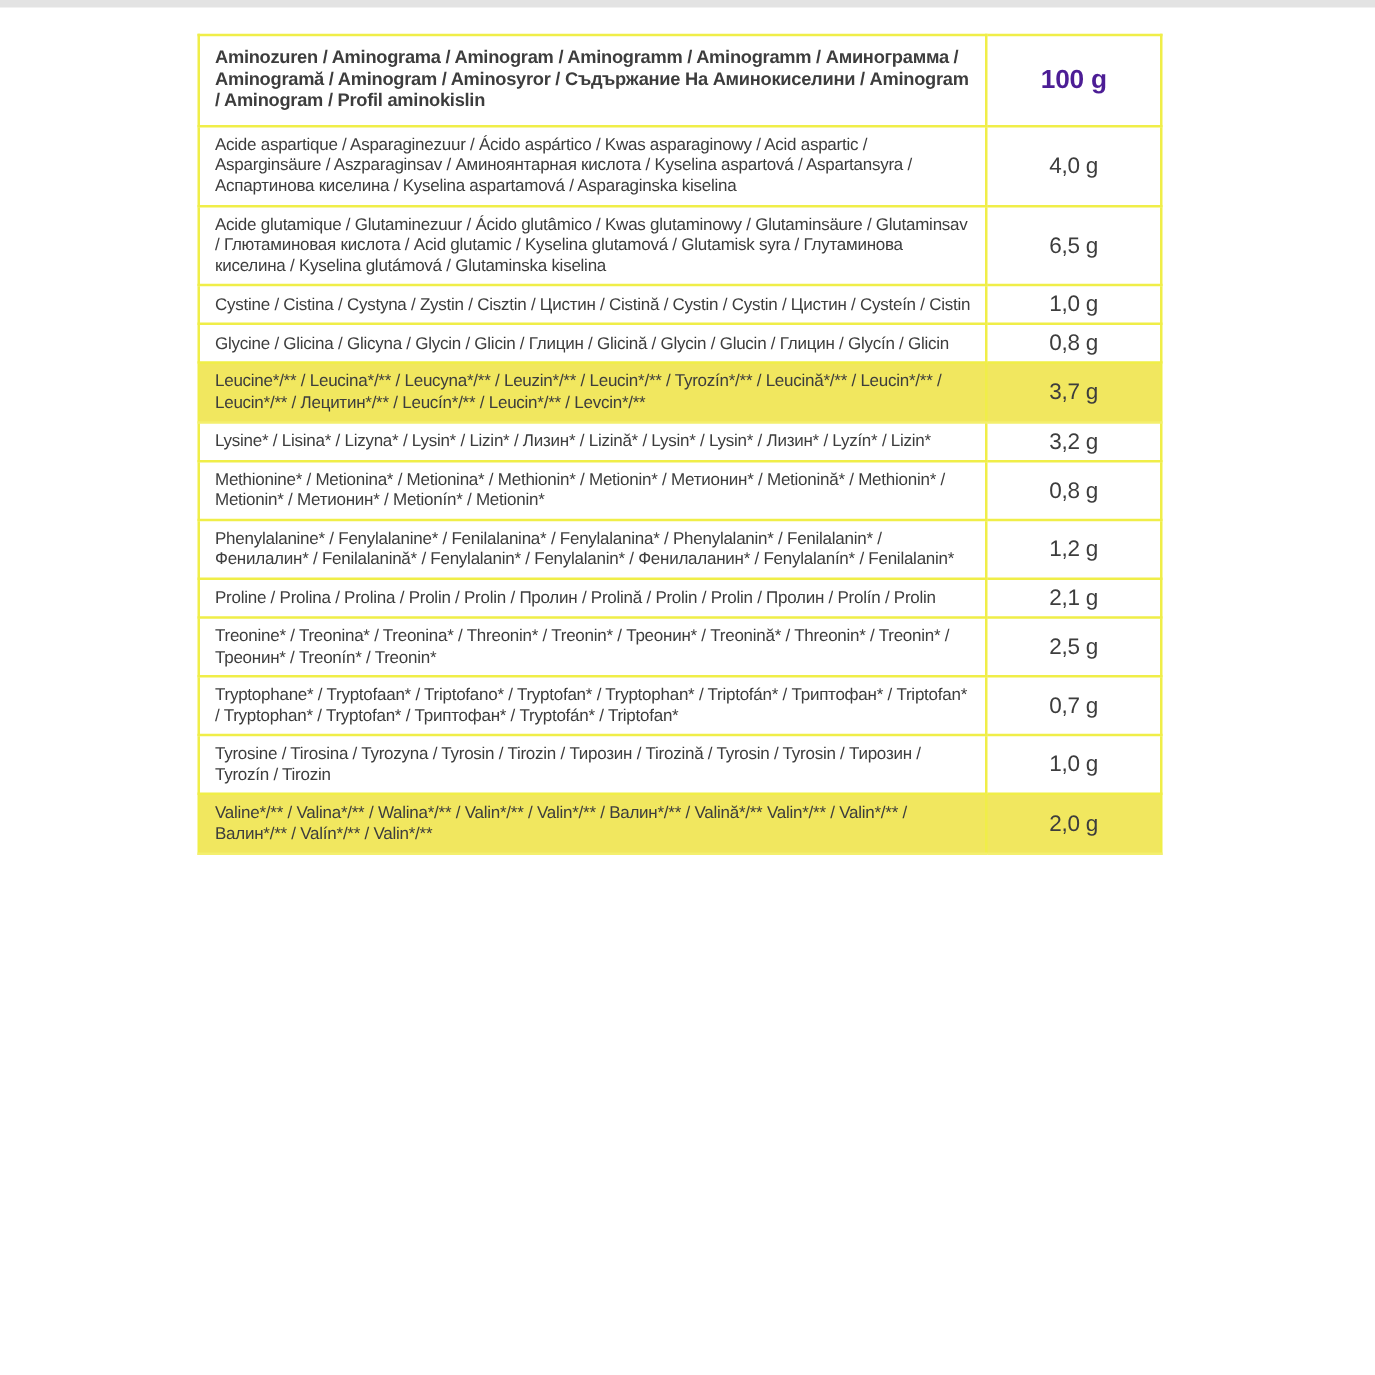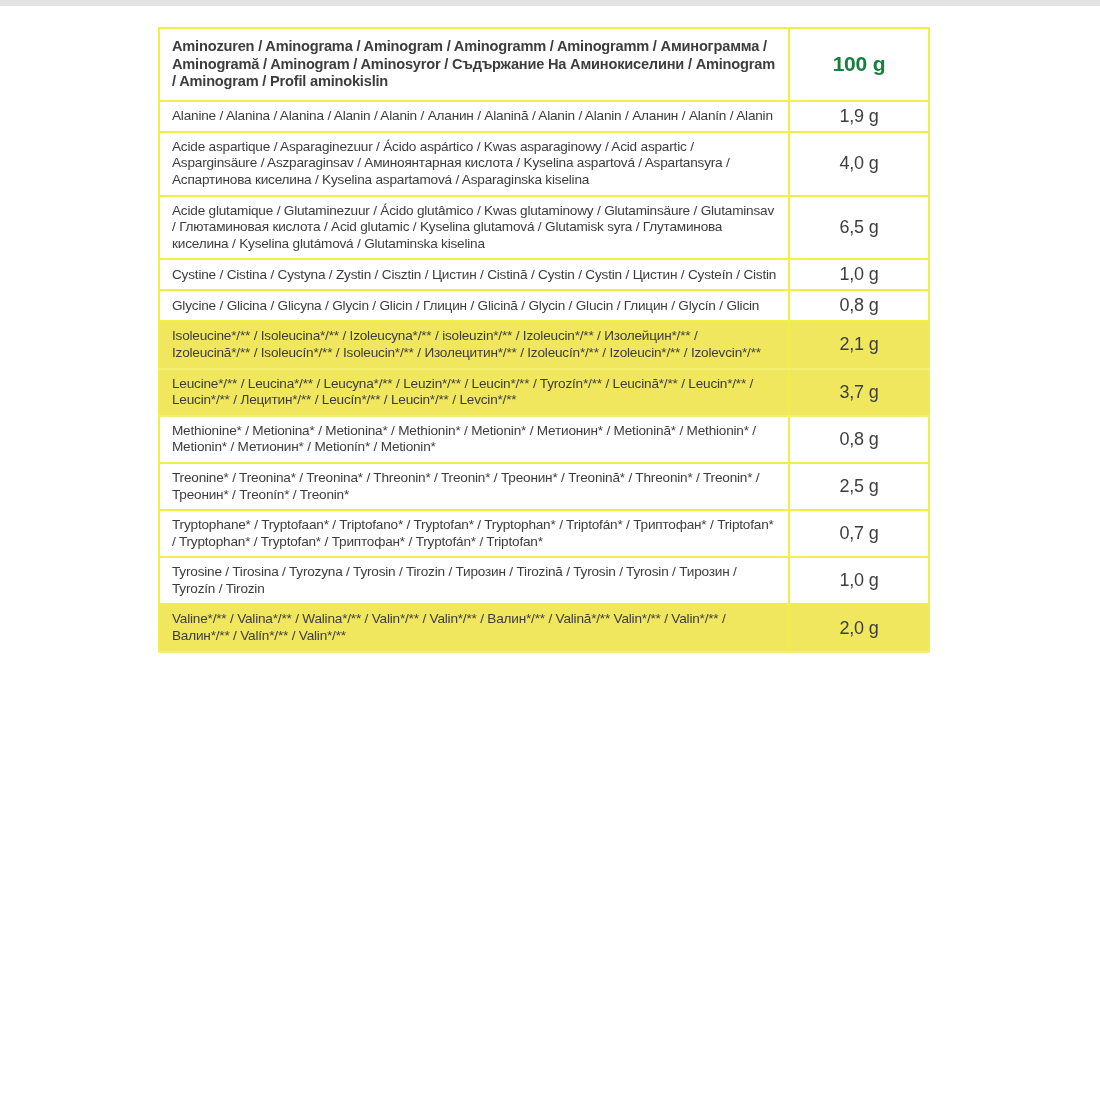--- a/index.html
+++ b/index.html
@@ -53,45 +53,41 @@
   tr.header-row td.label-cell {
     font-weight: bold;
     font-size: 14.6px;
     line-height: 17.6px;
     padding-top: 9px;
     padding-bottom: 9px;
   }
   tr.header-row td.value-cell {
     font-weight: bold;
     font-size: 21px;
-    color: #15803d;
+    color: #4c1d95;
   }
   tr.highlight td {
     background: #f1e75f;
     border-top-color: #f4ef6e;
     border-bottom-color: #f4ef6e;
   }
 </style>
 </head>
 <body>
 
 <div class="top-strip"></div>
 
 <div class="table-wrap">
   <table class="aminogram">
     <tbody id="table-body">
       <tr class="header-row">
         <td class="label-cell">Aminozuren / Aminograma / Aminogram / Aminogramm / Aminogramm / Аминограмма / Aminogramă / Aminogram / Aminosyror / Съдържание На Аминокиселини / Aminogram / Aminogram / Profil aminokislin</td>
         <td class="value-cell">100 g</td>
       </tr>
 
-  <tr>
-    <td class="label-cell">Alanine / Alanina / Alanina / Alanin / Alanin / Аланин / Alanină / Alanin / Alanin / Аланин / Alanín / Alanin</td>
-    <td class="value-cell">1,9 g</td>
-  </tr>
 
 
   <tr>
     <td class="label-cell">Acide aspartique / Asparaginezuur / Ácido aspártico / Kwas asparaginowy / Acid aspartic / Asparginsäure / Aszparaginsav / Аминоянтарная кислота / Kyselina aspartová / Aspartansyra / Аспартинова киселина / Kyselina aspartamová / Asparaginska kiselina</td>
     <td class="value-cell">4,0 g</td>
   </tr>
 
   <tr>
     <td class="label-cell">Acide glutamique / Glutaminezuur / Ácido glutâmico / Kwas glutaminowy / Glutaminsäure / Glutaminsav / Глютаминовая кислота / Acid glutamic / Kyselina glutamová / Glutamisk syra / Глутаминова киселина / Kyselina glutámová / Glutaminska kiselina</td>
     <td class="value-cell">6,5 g</td>
@@ -101,37 +97,45 @@
     <td class="label-cell">Cystine / Cistina / Cystyna / Zystin / Cisztin / Цистин / Cistină / Cystin / Cystin / Цистин / Cysteín / Cistin</td>
     <td class="value-cell">1,0 g</td>
   </tr>
 
   <tr>
     <td class="label-cell">Glycine / Glicina / Glicyna / Glycin / Glicin / Глицин / Glicină / Glycin / Glucin / Глицин / Glycín / Glicin</td>
     <td class="value-cell">0,8 g</td>
   </tr>
 
 
-  <tr class="highlight">
-    <td class="label-cell">Isoleucine*/** / Isoleucina*/** / Izoleucyna*/** / isoleuzin*/** / Izoleucin*/** / Изолейцин*/** / Izoleucină*/** / Isoleucín*/** / Isoleucin*/** / Изолецитин*/** / Izoleucín*/** / Izoleucin*/** / Izolevcin*/**</td>
-    <td class="value-cell">2,1 g</td>
-  </tr>
 
   <tr class="highlight">
     <td class="label-cell">Leucine*/** / Leucina*/** / Leucyna*/** / Leuzin*/** / Leucin*/** / Tyrozín*/** / Leucină*/** / Leucin*/** / Leucin*/** / Лецитин*/** / Leucín*/** / Leucin*/** / Levcin*/**</td>
     <td class="value-cell">3,7 g</td>
   </tr>
 
+  <tr>
+    <td class="label-cell">Lysine* / Lisina* / Lizyna* / Lysin* / Lizin* / Лизин* / Lizină* / Lysin* / Lysin* / Лизин* / Lyzín* / Lizin*</td>
+    <td class="value-cell">3,2 g</td>
+  </tr>
 
   <tr>
     <td class="label-cell">Methionine* / Metionina* / Metionina* / Methionin* / Metionin* / Метионин* / Metionină* / Methionin* / Metionin* / Метионин* / Metionín* / Metionin*</td>
     <td class="value-cell">0,8 g</td>
   </tr>
 
+  <tr>
+    <td class="label-cell">Phenylalanine* / Fenylalanine* / Fenilalanina* / Fenylalanina* / Phenylalanin* / Fenilalanin* / Фенилалин* / Fenilalanină* / Fenylalanin* / Fenylalanin* / Фенилаланин* / Fenylalanín* / Fenilalanin*</td>
+    <td class="value-cell">1,2 g</td>
+  </tr>
 
+  <tr>
+    <td class="label-cell">Proline / Prolina / Prolina / Prolin / Prolin / Пролин / Prolină / Prolin / Prolin / Пролин / Prolín / Prolin</td>
+    <td class="value-cell">2,1 g</td>
+  </tr>
 
 
   <tr>
     <td class="label-cell">Treonine* / Treonina* / Treonina* / Threonin* / Treonin* / Треонин* / Treonină* / Threonin* / Treonin* / Треонин* / Treonín* / Treonin*</td>
     <td class="value-cell">2,5 g</td>
   </tr>
 
   <tr>
     <td class="label-cell">Tryptophane* / Tryptofaan* / Triptofano* / Tryptofan* / Tryptophan* / Triptofán* / Триптофан* / Triptofan* / Tryptophan* / Tryptofan* / Триптофан* / Tryptofán* / Triptofan*</td>
     <td class="value-cell">0,7 g</td>

